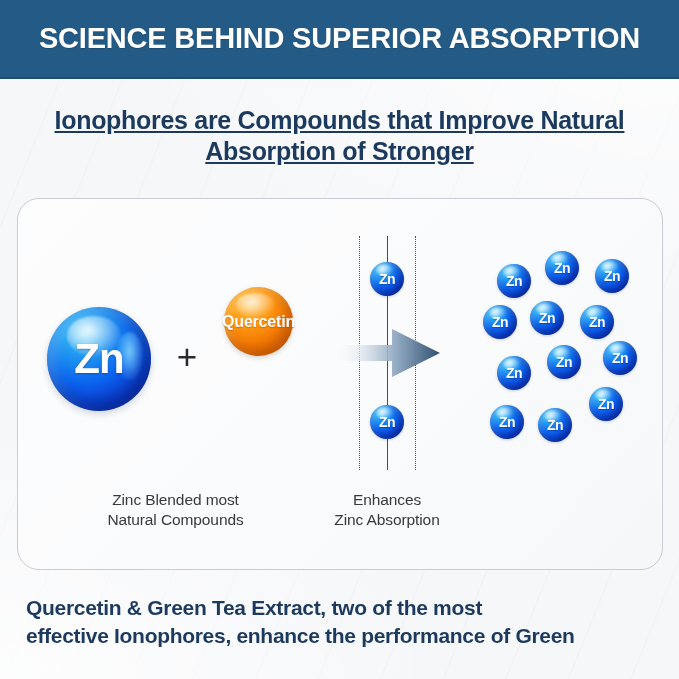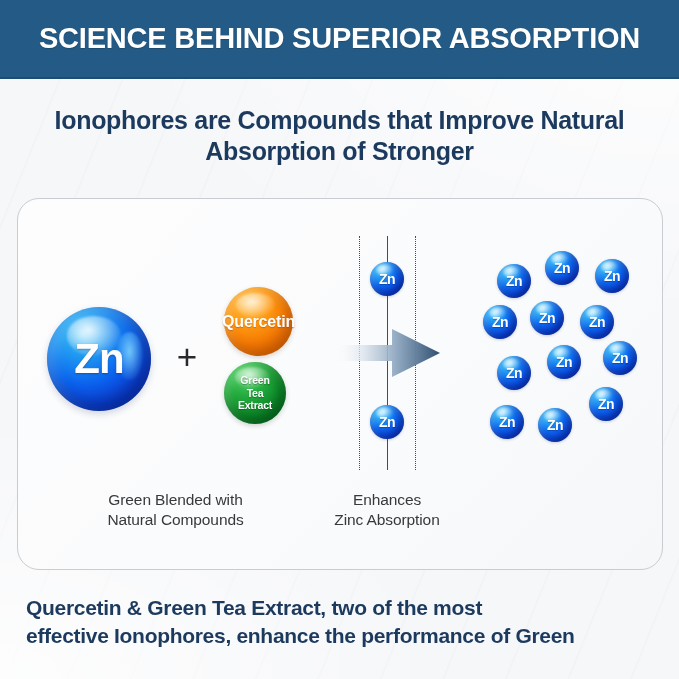--- a/index.html
+++ b/index.html
@@ -71,20 +71,21 @@
   .subtitle {
     position: absolute;
     left: 40px; top: 105px;
     width: 599px;
     text-align: center;
     color: #1c3a5e;
     font-size: 25px;
     font-weight: bold;
     line-height: 31px;
     letter-spacing: -0.3px;
+    text-decoration: underline;
   }
 
   
   .card {
     position: absolute;
     left: 17px; top: 198px;
     width: 646px;
     height: 372px;
     box-sizing: border-box;
     border: 1px solid #c9ccd2;
@@ -301,31 +302,23 @@
     <div class="label">Zn</div>
   </div>
 
   <div class="plus-sign">+</div>
 
   <div class="sphere-quercetin">
     <div class="gloss"></div>
     <div class="label">Quercetin</div>
   </div>
 
-  <div class="sphere-greentea">
-    <div class="gloss"></div>
-    <div class="label">
-      <span>Green</span><br>
-      <span>Tea</span><br>
-      <span>Extract</span>
-    </div>
-  </div>
 
   <div class="caption caption-left">
-    <span>Green Blended with</span><br>
+    <span>Zinc Blended most</span><br>
     <span>Natural Compounds</span>
   </div>
 
   <div class="membrane-line membrane-dotted" style="left:359px;"></div>
   <div class="membrane-line membrane-solid" style="left:387px;"></div>
   <div class="membrane-line membrane-dotted" style="left:415px;"></div>
 
   <div class="sphere-zn-sm" style="left:370px; top:262px;">
     <div class="gloss"></div>
     <div class="label">Zn</div>

